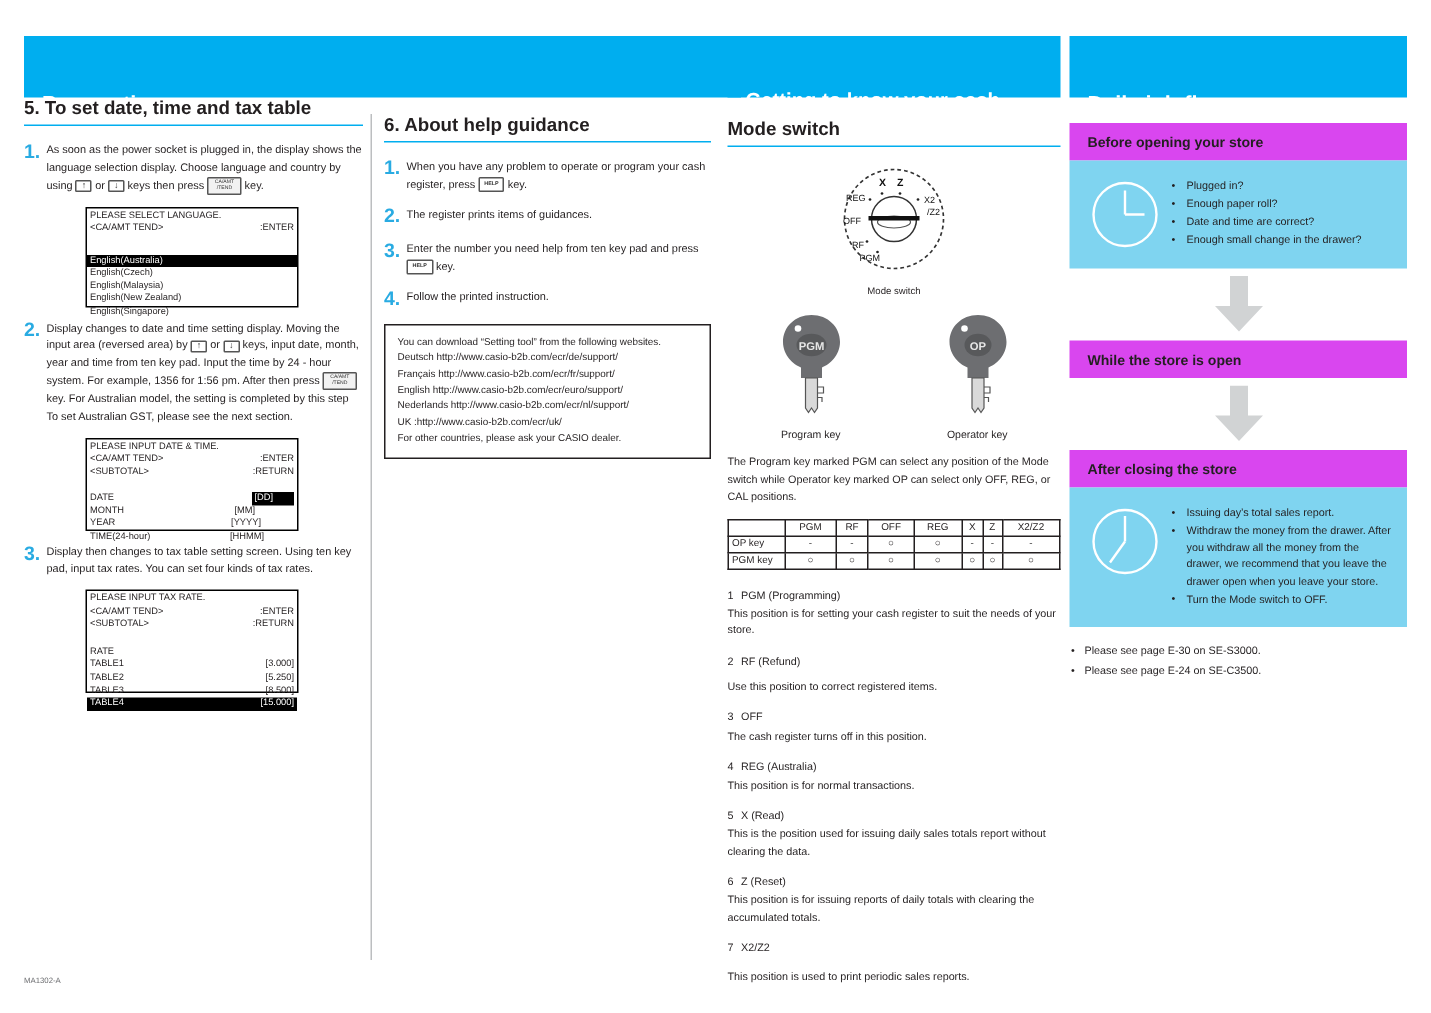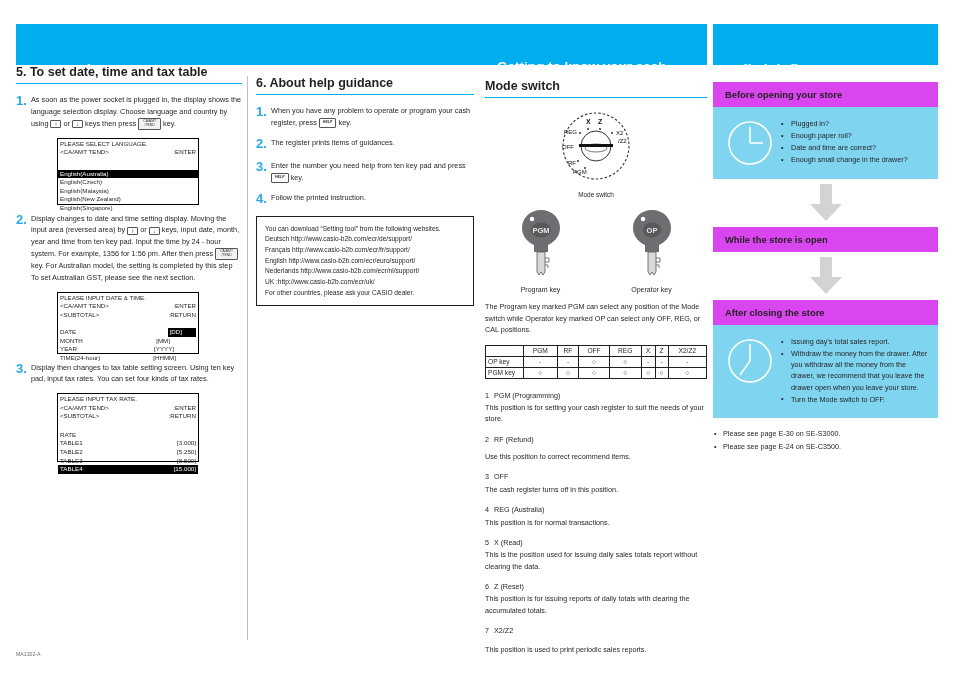--- a/index.html
+++ b/index.html
@@ -377,21 +377,21 @@
           <td>○</td>
           <td>○</td>
         </tr>
       </tbody>
         </table>
 
       <div class="poslist">
         <div class="t"><span class="n">1</span><span>PGM (Programming)</span></div>
         <div class="d">This position is for setting your cash register to suit the needs of your store.</div>
         <div class="t"><span class="n">2</span><span>RF (Refund)</span></div>
-        <div class="d" style="margin-top:6px;">Use this position to correct recommend items.</div>
+        <div class="d" style="margin-top:6px;">Use this position to correct registered items.</div>
         <div class="t"><span class="n">3</span><span>OFF</span></div>
         <div class="d">The cash register turns off in this position.</div>
         <div class="t"><span class="n">4</span><span>REG (Australia)</span></div>
         <div class="d">This position is for normal transactions.</div>
         <div class="t"><span class="n">5</span><span>X (Read)</span></div>
         <div class="d">This is the position used for issuing daily sales totals report without clearing the data.</div>
         <div class="t"><span class="n">6</span><span>Z (Reset)</span></div>
         <div class="d">This position is for issuing reports of daily totals with clearing the accumulated totals.</div>
         <div class="t"><span class="n">7</span><span>X2/Z2</span></div>
         <div class="d" style="margin-top:7px;">This position is used to print periodic sales reports.</div>

